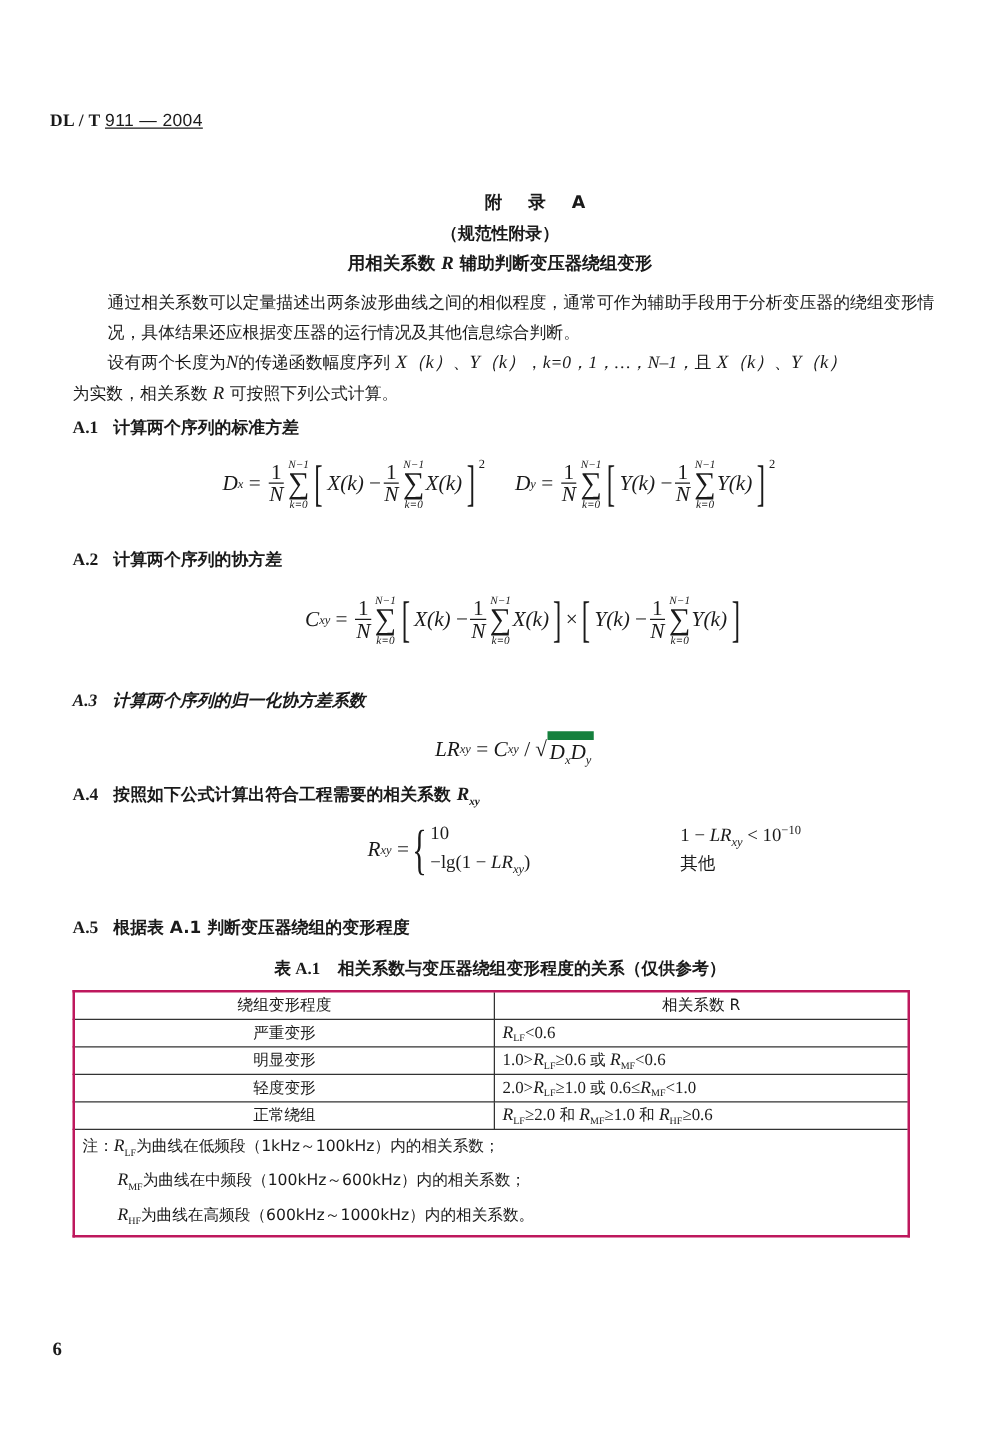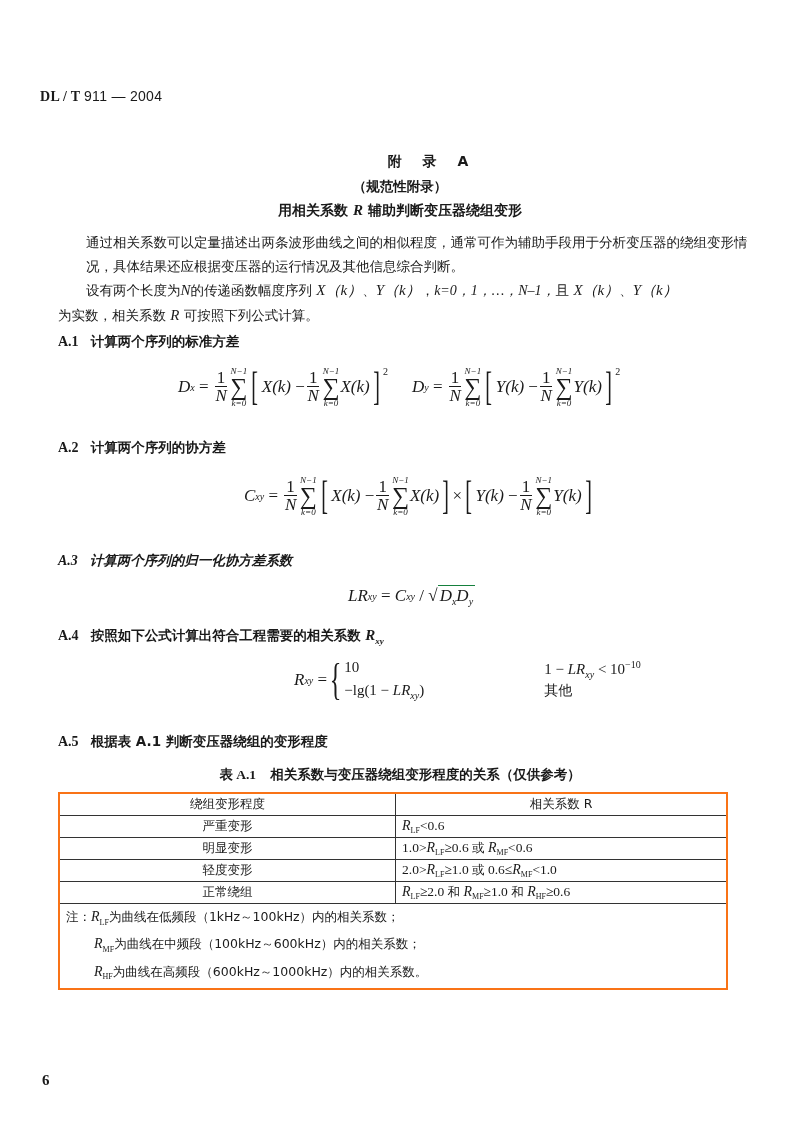--- a/index.html
+++ b/index.html
@@ -3,49 +3,49 @@
 <meta charset="utf-8">
 <style>
   html, body { margin: 0; padding: 0; }
   body {
     width: 800px; height: 1148px; background: #ffffff; position: relative;
     font-family: "DejaVu Serif", "Liberation Serif", serif; color: #1a1a1a;
     overflow: hidden;
   }
   .abs { position: absolute; }
   .header-code { left: 40px; top: 88px; font-family: "Liberation Serif", serif; font-weight: bold; font-size: 14px; letter-spacing: 0.3px; }
-  .header-code .num { font-weight: normal; font-family: "Liberation Sans", sans-serif; }
+  .header-code .num { font-weight: normal; font-family: "Liberation Sans", sans-serif; text-decoration: underline; }
   .center { left: 0; width: 800px; text-align: center; }
   .appx-title { top: 153px; font-size: 14px; font-weight: bold; letter-spacing: 8px; font-family: "DejaVu Sans", sans-serif; padding-left: 32px; }
   .appx-sub { top: 178px; font-size: 13.5px; font-weight: bold; font-family: "DejaVu Sans", sans-serif; }
   .appx-main { top: 202px; font-size: 14px; font-weight: bold; font-family: "DejaVu Sans", sans-serif; }
   .para { left: 58px; width: 690px; font-size: 13.5px; line-height: 24px; font-family: "DejaVu Sans", sans-serif; }
   .para .indent { padding-left: 28px; }
   .it { font-style: italic; font-family: "Liberation Serif", serif; font-size: 15px; }
   .sec { left: 58px; font-size: 13.5px; font-weight: bold; font-family: "DejaVu Sans", sans-serif; }
   .sec .no { font-family: "Liberation Serif", serif; font-size: 14px; margin-right: 12px; }
   .formula { font-family: "Liberation Serif", serif; font-size: 17px; display: flex; align-items: center; }
   .var { font-style: italic; }
   sub, sup { font-size: 10px; }
   .frac { display: inline-flex; flex-direction: column; align-items: center; vertical-align: middle; margin: 0 2px; }
   .frac .n { border-bottom: 1px solid #1a1a1a; padding: 0 2px; line-height: 17px; }
   .frac .d { font-style: italic; line-height: 18px; }
   .sum { display: inline-flex; flex-direction: column; align-items: center; vertical-align: middle; margin: 0 1px; }
   .sum .lim { font-size: 9px; font-style: italic; line-height: 10px; }
   .sum .sig { font-size: 24px; line-height: 22px; }
   .brk { font-size: 40px; line-height: 40px; font-weight: 100; transform: scaleX(0.5); display: inline-block; }
   .sq { font-size: 10px; align-self: flex-start; margin-top: 0px; }
-  .sqrt { border-top: 1px solid #15803d; padding: 0 2px; }
+  .sqrt { border-top: 7px solid #15803d; padding: 0 2px; }
   .cases { display: inline-flex; align-items: center; }
   .cases .brace { font-size: 44px; line-height: 44px; transform: scaleX(0.55); display: inline-block; margin: 0 -2px; }
   .cases .rows { display: grid; grid-template-columns: 200px auto; row-gap: 2px; font-size: 15px; }
   .cn { font-family: "DejaVu Sans", sans-serif; font-size: 14px; }
   .tbl-cap { top: 766px; font-size: 13.5px; font-weight: bold; font-family: "DejaVu Sans", sans-serif; left: 0; width: 800px; text-align: center; }
   .tbl-cap .no { font-family: "Liberation Serif", serif; margin-right: 14px; }
-  table.tbl { position: absolute; left: 58px; top: 792px; width: 670px; border-collapse: collapse; border: 2px solid #f97316; font-size: 12.5px; font-family: "DejaVu Sans", sans-serif; }
+  table.tbl { position: absolute; left: 58px; top: 792px; width: 670px; border-collapse: collapse; border: 2px solid #be185d; font-size: 12.5px; font-family: "DejaVu Sans", sans-serif; }
   table.tbl td { border: 1px solid #333; height: 21px; padding: 0 6px; vertical-align: middle; }
   table.tbl td.c1 { width: 323px; text-align: center; }
   table.tbl td.c2 { text-align: left; font-family: "Liberation Serif", serif; font-size: 13.5px; }
   table.tbl tr.hdr td.c2 { text-align: center; font-family: "DejaVu Sans", sans-serif; font-size: 12.5px; }
   table.tbl td.note { text-align: left; padding: 2px 6px 0 6px; line-height: 21.5px; height: auto; }
   .r { font-style: italic; font-family: "Liberation Serif", serif; font-size: 14px; }
   .r sub { font-style: normal; font-size: 8px; margin-top: 16px; }
   .note .l2 { padding-left: 28px; }
   .pageno { left: 42px; top: 1072px; font-size: 15px; font-weight: bold; font-family: "Liberation Serif", serif; }
 </style>

